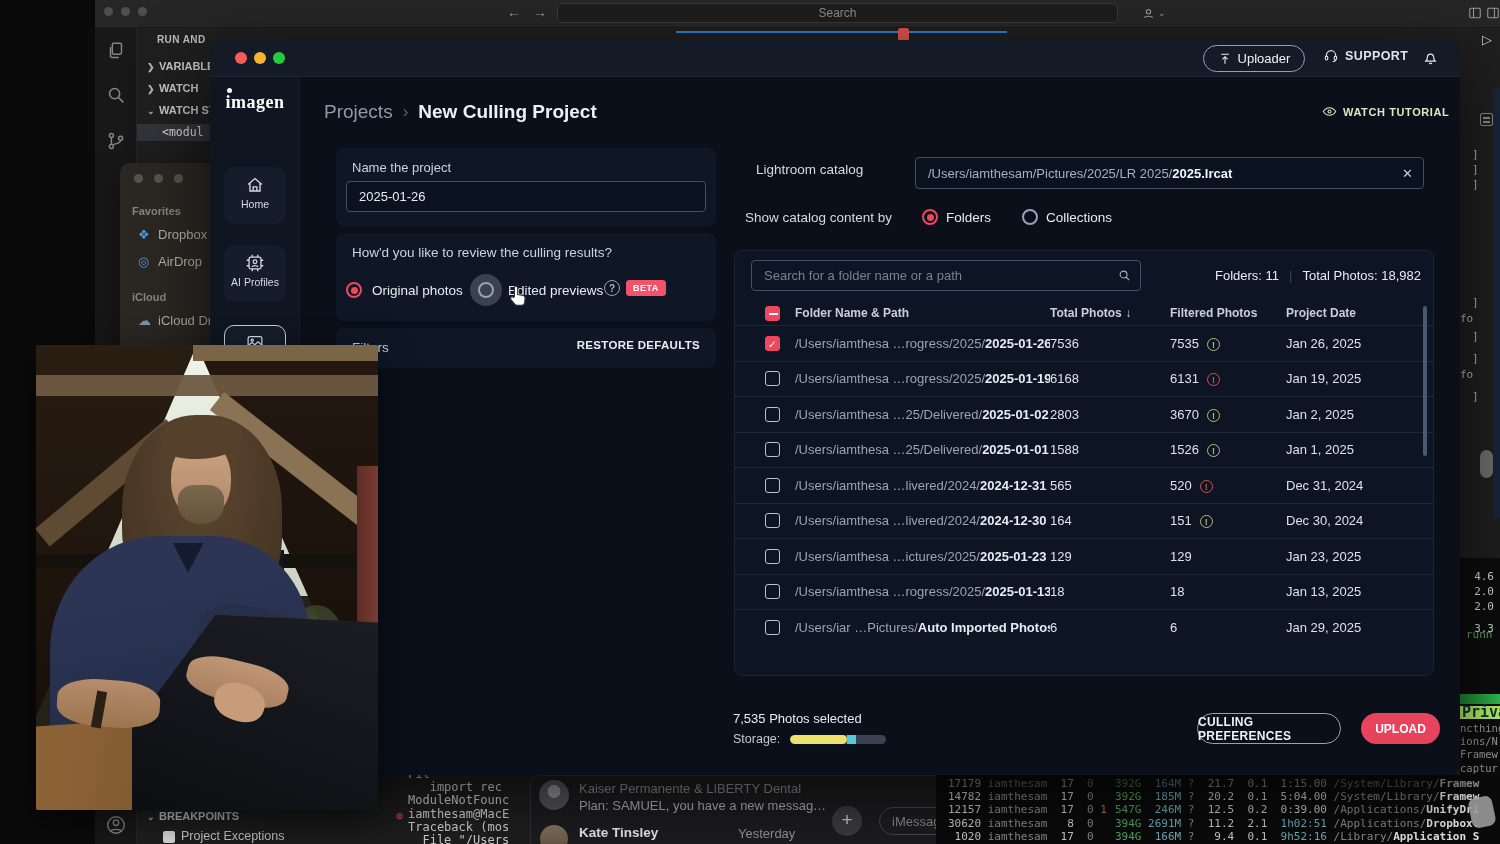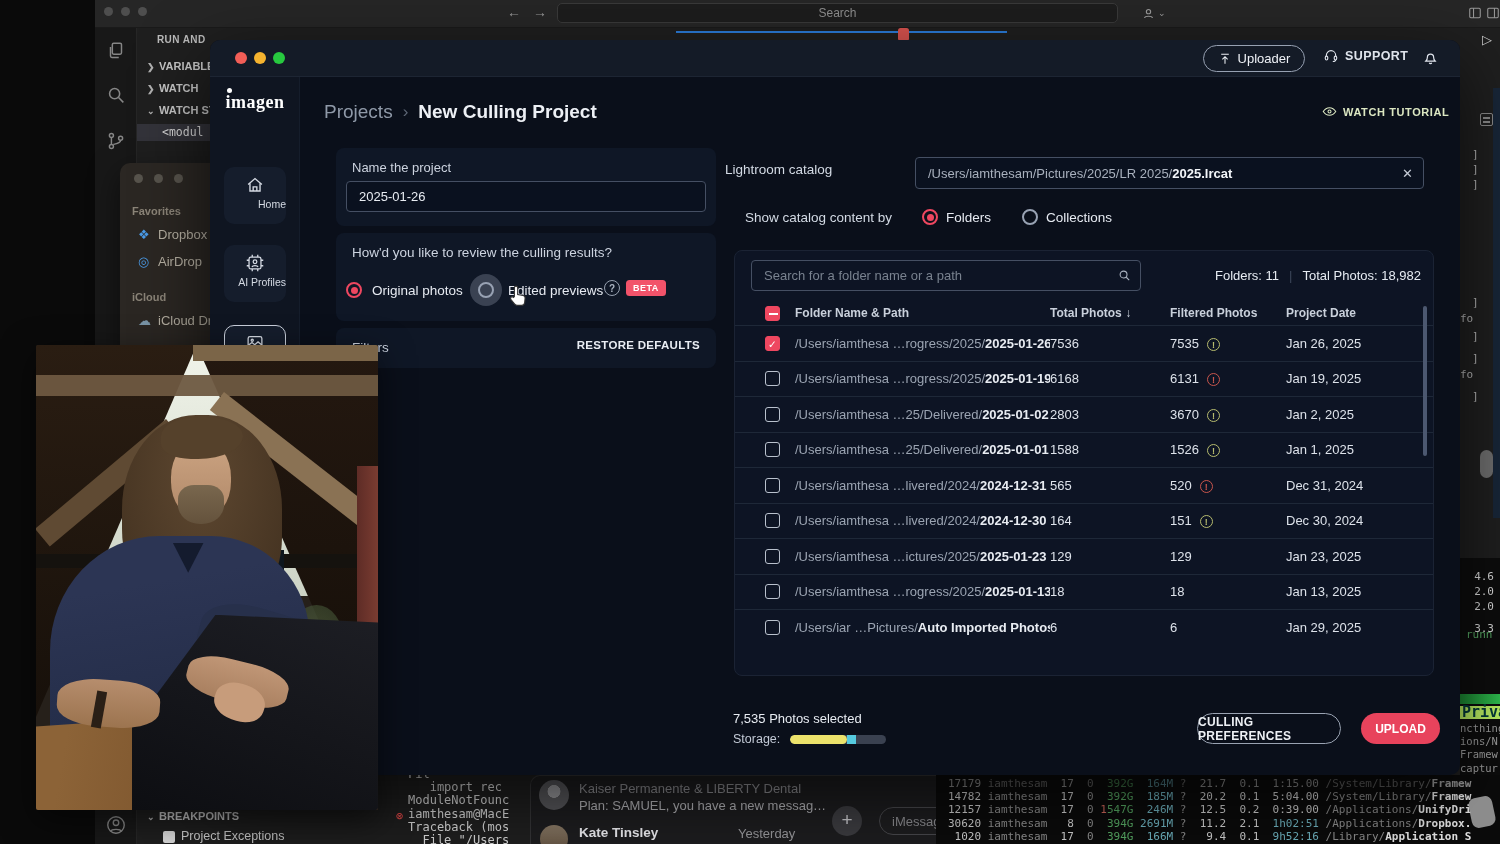--- a/index.html
+++ b/index.html
@@ -47,21 +47,21 @@
   .msg-name2{position:absolute;left:48px;top:49px;font-size:13.5px;font-weight:bold;color:#ececf0;}
   .msg-time{position:absolute;left:207px;top:50px;font-size:13px;color:#98989c;}
   #msg-plus{position:absolute;left:301px;top:30px;width:30px;height:30px;border-radius:50%;background:#3c3c40;color:#c8c8cc;font-size:19px;text-align:center;line-height:28px;}
   #msg-compose{position:absolute;left:348px;top:31px;width:80px;height:28px;border:1.5px solid #48484c;border-radius:15px;background:transparent;color:#8a8a8e;font-size:13px;padding-left:12px;font-family:"Liberation Sans",sans-serif;}
   #msg-compose::placeholder{color:#8a8a8e;}
 
   
   #terminal{position:absolute;left:936px;top:775px;width:564px;height:69px;background:#0b0b0b;overflow:hidden;padding:2px 0 0 12px;}
   .pline{font-family:"DejaVu Sans Mono",monospace;font-size:11px;line-height:13.2px;white-space:pre;}
   .pline.dim{opacity:.65;}
-  .s-w{color:#cfcfcf;} .s-g{color:#8f8f8f;} .s-grn{color:#57a964;} .s-cy{color:#6fb3c0;} .s-r{color:#d16a5d;} .s-b{color:#e8e8e8;font-weight:bold;}
+  .s-w{color:#cfcfcf;} .s-g{color:#8f8f8f;} .s-grn{color:#57a964;padding-left:8px;} .s-cy{color:#6fb3c0;} .s-r{color:#d16a5d;} .s-b{color:#e8e8e8;font-weight:bold;}
 
   
   #rightstrip{position:absolute;left:1460px;top:28px;width:40px;height:747px;background:#1f1f1f;overflow:hidden;}
   #rs-minimap{position:absolute;left:33px;top:60px;width:7px;height:430px;background:#182638;}
   .rs-frag{position:absolute;font-family:"DejaVu Sans Mono",monospace;font-size:11px;color:#b8b8b8;}
   .rs-num{position:absolute;right:6px;font-family:"DejaVu Sans Mono",monospace;font-size:11px;color:#d8d8d8;}
   .rs-path{position:absolute;left:0;font-family:"DejaVu Sans Mono",monospace;font-size:10.5px;color:#9f9f9f;white-space:nowrap;}
   #rs-dark1{position:absolute;left:0;top:530px;width:40px;height:217px;background:#0d0d0d;}
   #rs-runn{position:absolute;left:6px;top:600px;font-family:"DejaVu Sans Mono",monospace;font-size:11px;color:#57a964;}
   #rs-greenbar{position:absolute;left:0;top:666px;width:40px;height:10px;background:linear-gradient(90deg,#1d8a33,#2fbf4f);}
@@ -77,41 +77,41 @@
   
   #appwin{position:absolute;left:210px;top:40px;width:1250px;height:735px;background:#0a0f1a;border-radius:10px;box-shadow:0 24px 70px rgba(0,0,0,.65);z-index:20;overflow:hidden;}
   #app-titlebar{position:absolute;left:0;top:0;width:100%;height:37px;background:#141b27;border-bottom:1px solid #1d2533;}
   .tl{position:absolute;top:12px;width:12px;height:12px;border-radius:50%;}
   #uploader-btn{position:absolute;left:993px;top:5px;width:102px;height:27px;border:1px solid #97a1b2;border-radius:14px;display:flex;align-items:center;justify-content:center;gap:6px;color:#eef1f6;font-size:13px;}
   #support-btn{position:absolute;left:1113px;top:8px;display:flex;align-items:center;gap:6px;color:#dfe4ec;font-size:12.5px;font-weight:bold;letter-spacing:.4px;}
   #bell-btn{position:absolute;left:1212px;top:9px;color:#dfe4ec;}
   #app-sidebar{position:absolute;left:0;top:37px;width:90px;height:698px;background:#0f1521;border-right:1px solid #151d2b;}
   #logo{position:absolute;left:0;top:15px;width:90px;text-align:center;color:#ffffff;font-family:"Liberation Serif",serif;font-weight:bold;font-size:18px;letter-spacing:.5px;}
   #logo-dot{position:absolute;left:17px;top:11px;width:5px;height:5px;background:#fff;border-radius:50%;}
-  .nav-card{position:absolute;left:14px;width:62px;height:57px;background:#151d2c;border-radius:10px;text-align:right;color:#d5dae3;}
+  .nav-card{position:absolute;left:14px;width:62px;height:57px;background:#151d2c;border-radius:10px;text-align:center;color:#d5dae3;}
   .nav-card.selected{border:1px solid #c8cfda;height:60px;}
   .nav-card svg{margin:7px auto 0;}
   .nav-label{font-size:10.5px;margin-top:2px;}
   #breadcrumb{position:absolute;left:114px;top:58px;height:28px;display:flex;align-items:center;gap:10px;}
   #bc-root{color:#8f99a8;font-size:19px;}
   #bc-sep{color:#5d6675;font-size:17px;}
   #bc-cur{color:#edf0f5;font-size:19px;font-weight:bold;}
   #tutorial{position:absolute;left:1112px;top:64px;display:flex;align-items:center;gap:6px;color:#dce7c2;font-size:11px;font-weight:bold;letter-spacing:.6px;}
   .card{position:absolute;left:126px;width:380px;background:#0f1726;border-radius:8px;}
   .fld-label{position:absolute;left:16px;top:12px;font-size:13px;color:#ccd3df;}
   #name-input{position:absolute;left:10px;top:33px;width:360px;height:31px;background:#0a111f;border:1px solid #454f63;border-radius:4px;color:#e8ecf2;font-size:13px;padding-left:12px;font-family:"Liberation Sans",sans-serif;}
   .radio{display:inline-block;width:16px;height:16px;border-radius:50%;border:2px solid #98a2b3;position:relative;}
   .radio.sel{border-color:#ee4760;}
   .radio.sel::after{content:"";position:absolute;left:2.5px;top:2.5px;width:7px;height:7px;border-radius:50%;background:#ee4760;}
   .hover-ring{position:absolute;width:32px;height:32px;border-radius:50%;background:#3a4252;display:flex;align-items:center;justify-content:center;}
   .radio-label{font-size:13.5px;color:#e6eaf1;}
   #help-circle{position:absolute;left:268px;top:47px;width:16px;height:16px;border:1px solid #97a1b0;border-radius:50%;color:#aab3c0;font-size:10px;font-weight:bold;text-align:center;line-height:15px;}
   #beta-badge{position:absolute;left:290px;top:47px;background:#f2536a;color:#fff;font-size:9px;font-weight:bold;letter-spacing:.5px;border-radius:3.5px;padding:3px 7px;}
   #restore-btn{position:absolute;right:16px;top:11px;font-size:11.5px;font-weight:bold;color:#e9edf3;letter-spacing:.3px;}
-  #cat-label{position:absolute;left:515px;top:122px;font-size:13.5px;color:#d3dae4;}
+  #cat-label{position:absolute;left:546px;top:122px;font-size:13.5px;color:#d3dae4;}
   #cat-input{position:absolute;left:705px;top:117px;width:509px;height:32px;border:1px solid #454f63;border-radius:4px;background:#0a111f;display:flex;align-items:center;padding:0 12px;font-size:13px;white-space:nowrap;overflow:hidden;}
   #cat-prefix{color:#a8b0bd;} #cat-file{color:#f2f5f9;font-weight:bold;}
   #cat-clear{position:absolute;right:10px;color:#c6ccd6;font-size:13px;}
   #showby-label{position:absolute;left:535px;top:170px;font-size:13.5px;color:#d3dae4;}
   .showby-radio{position:absolute;top:169px;display:flex;align-items:center;gap:8px;}
   #panel{position:absolute;left:524px;top:210px;width:700px;height:426px;background:#0d1424;border:1px solid #1b2334;border-radius:8px;}
   #tbl-search{position:absolute;left:16px;top:9px;width:390px;height:31px;background:transparent;border:1px solid #454f63;border-radius:4px;color:#aab3c0;font-size:13px;padding:0 34px 0 12px;font-family:"Liberation Sans",sans-serif;}
   #tbl-search::placeholder{color:#79828f;}
   #tbl-search-ic{position:absolute;left:382px;top:17px;color:#aab3c0;}
   #counts{position:absolute;right:12px;top:17px;display:flex;align-items:center;gap:10px;font-size:13px;color:#e6ebf2;}

